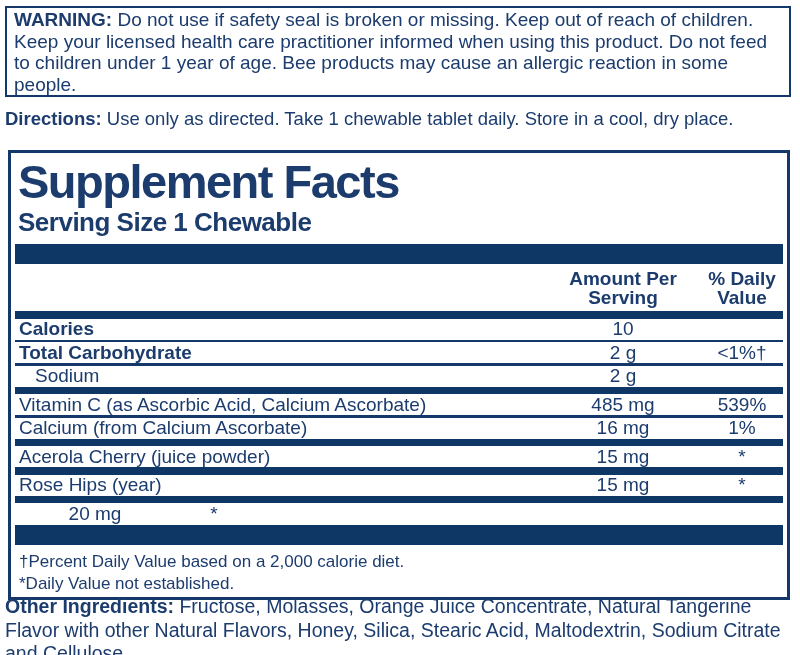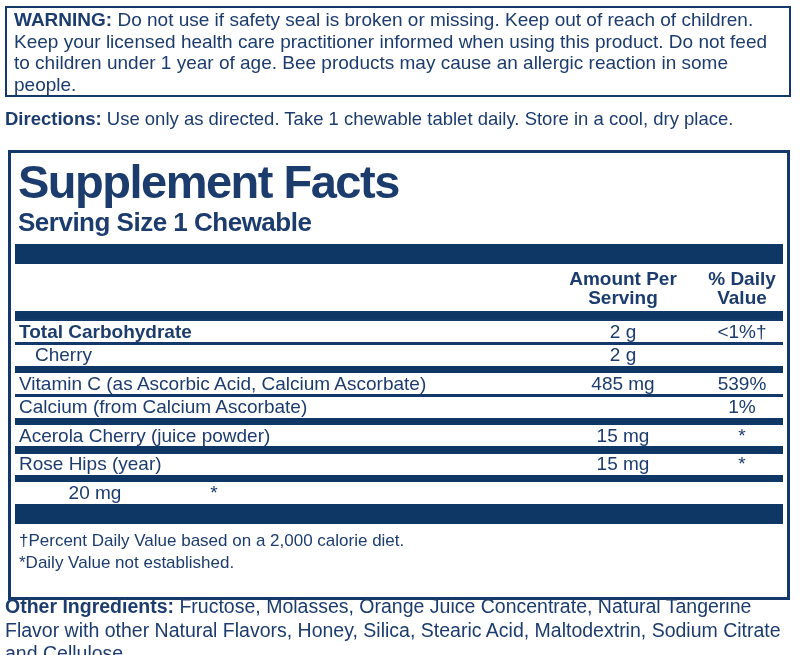--- a/index.html
+++ b/index.html
@@ -127,41 +127,47 @@
     <div class="sf-header-spacer"></div>
     <div class="sf-col-amount">Amount Per
 Serving</div>
     <div class="sf-col-dv">% Daily
 Value</div>
   </div>
 
   <div class="bar-med"></div>
 
   <div>
+      <div class="sf-row bold">
+        <span class="sf-name">Calories</span>
+        <span class="sf-amount">10</span>
+        <span class="sf-dv"></span>
+      </div>
       <div class="sep-hair"></div>
       <div class="sf-row bold">
         <span class="sf-name">Total Carbohydrate</span>
         <span class="sf-amount">2 g</span>
         <span class="sf-dv">&lt;1%†</span>
       </div>
       <div class="sep-hair"></div>
       <div class="sf-row indent">
-        <span class="sf-name">Cherry</span>
+        <span class="sf-name">Sodium</span>
         <span class="sf-amount">2 g</span>
         <span class="sf-dv"></span>
       </div>
       <div class="sep-med"></div>
       <div class="sf-row">
         <span class="sf-name">Vitamin C (as Ascorbic Acid, Calcium Ascorbate)</span>
         <span class="sf-amount">485 mg</span>
         <span class="sf-dv">539%</span>
       </div>
       <div class="sep-hair"></div>
       <div class="sf-row">
         <span class="sf-name">Calcium (from Calcium Ascorbate)</span>
+        <span class="sf-amount">16 mg</span>
         <span class="sf-dv">1%</span>
       </div>
       <div class="sep-med"></div>
       <div class="sf-row">
         <span class="sf-name">Acerola Cherry (juice powder)</span>
         <span class="sf-amount">15 mg</span>
         <span class="sf-dv">*</span>
       </div>
       <div class="sep-med"></div>
       <div class="sf-row">

